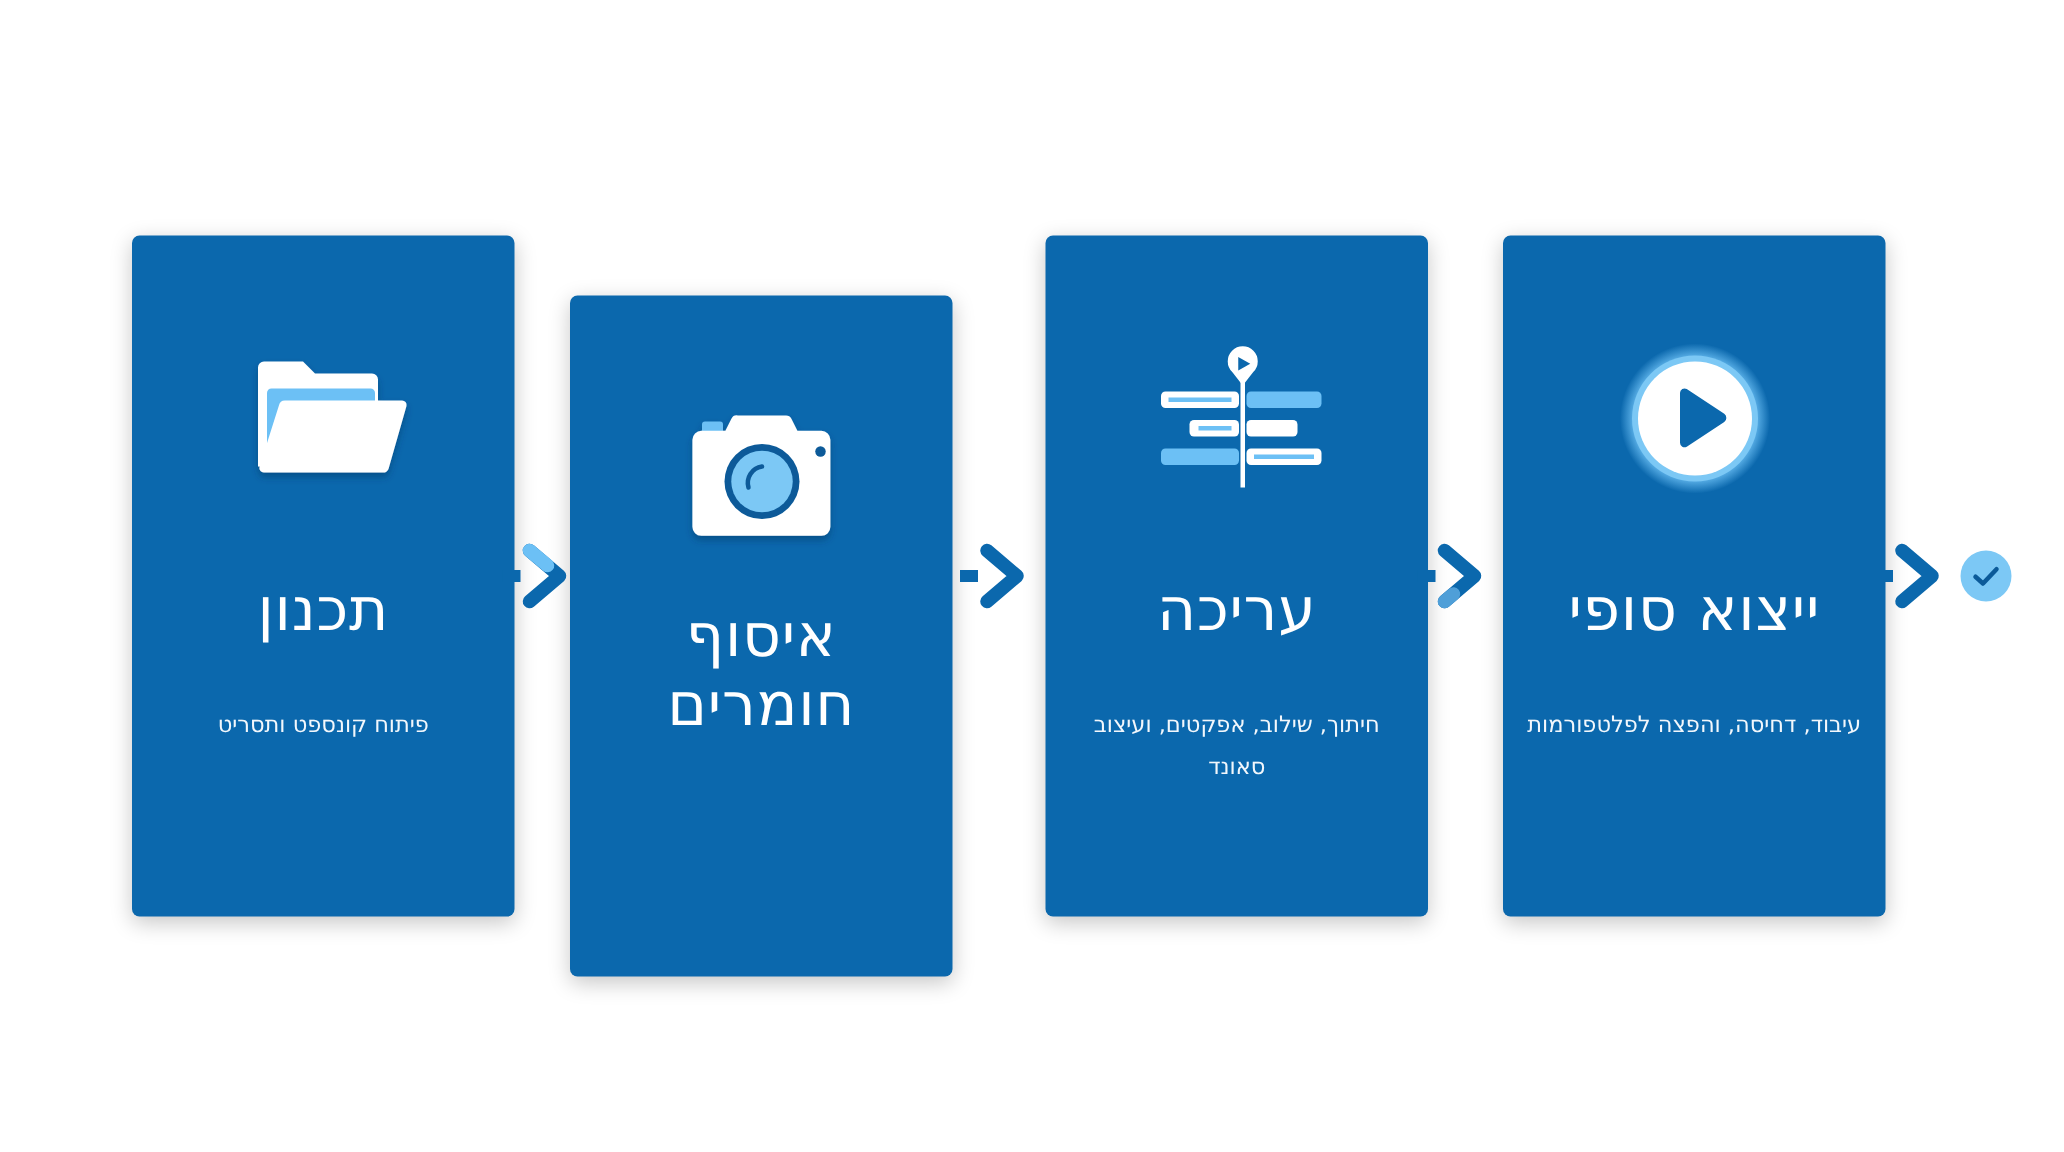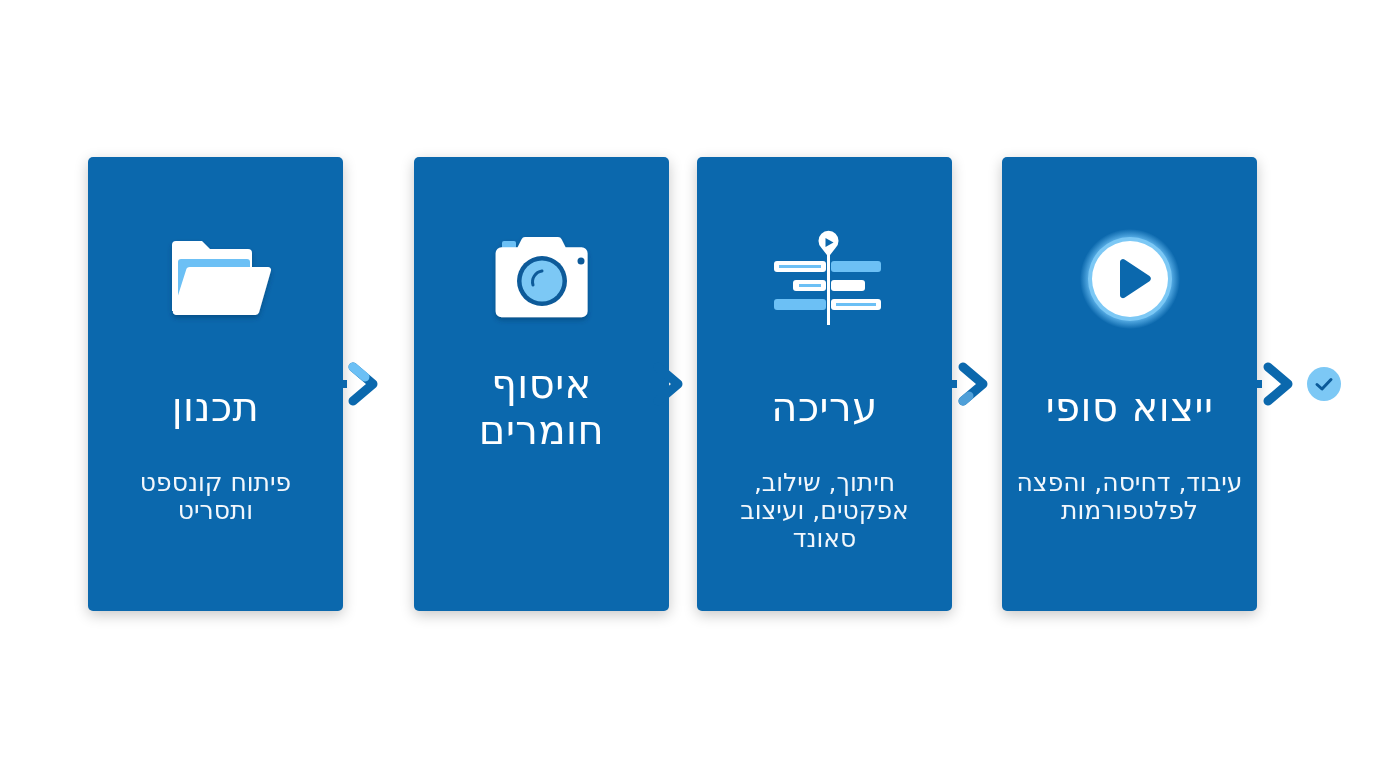--- a/index.html
+++ b/index.html
@@ -53,21 +53,21 @@
       line-height: 46px;
       font-weight: normal;
       letter-spacing: 0.5px;
       padding: 0 20px;
     }
     .card .desc {
       position: absolute;
       left: 14px;
       right: 14px;
       top: 312px;
-      font-size: 25px;
+      font-size: 15px;
       line-height: 28px;
       color: #f2f7fc;
     }
     .arrow {
       position: absolute;
       top: 358px;
       width: 50px;
       height: 52px;
     }
     .arrow svg { display: block; width: 100%; height: 100%; }
@@ -99,21 +99,21 @@
           <path d="M34 38 h78 a3 3 0 0 1 3 3.6 l-12 42 a4 4 0 0 1 -4 2.4 h-79 a3 3 0 0 1 -3-3.8 l13-41 a4 4 0 0 1 4-3.2z" fill="#ffffff"></path>
         </g>
       </svg>
     </div>
     <div class="title-wrap">
       <div class="title">תכנון</div>
     </div>
     <div class="desc">פיתוח קונספט ותסריט</div>
   </div>
 
-  <div class="card" style="left:414px;">
+  <div class="card" style="left:380px;margin-top:40px;">
     <div class="icon">
       <svg viewBox="0 0 120 100">
         <defs>
           <filter id="sh2" x="-20%" y="-20%" width="140%" height="150%">
             <feDropShadow dx="0" dy="3" stdDeviation="2.5" flood-color="#03355e" flood-opacity="0.45"></feDropShadow>
           </filter>
         </defs>
         <g filter="url(#sh2)">
           <rect x="20" y="12" width="14" height="8" rx="2" fill="#6cc0f5"></rect>
           <path d="M44 8 h32 a4 4 0 0 1 3.6 2.2 l4 8 h16 a6 6 0 0 1 6 6 v58 a6 6 0 0 1 -6 6 h-80 a6 6 0 0 1 -6-6 v-58 a6 6 0 0 1 6-6 h16 l4-8 a4 4 0 0 1 4.4-2.2z" fill="#ffffff"></path>

